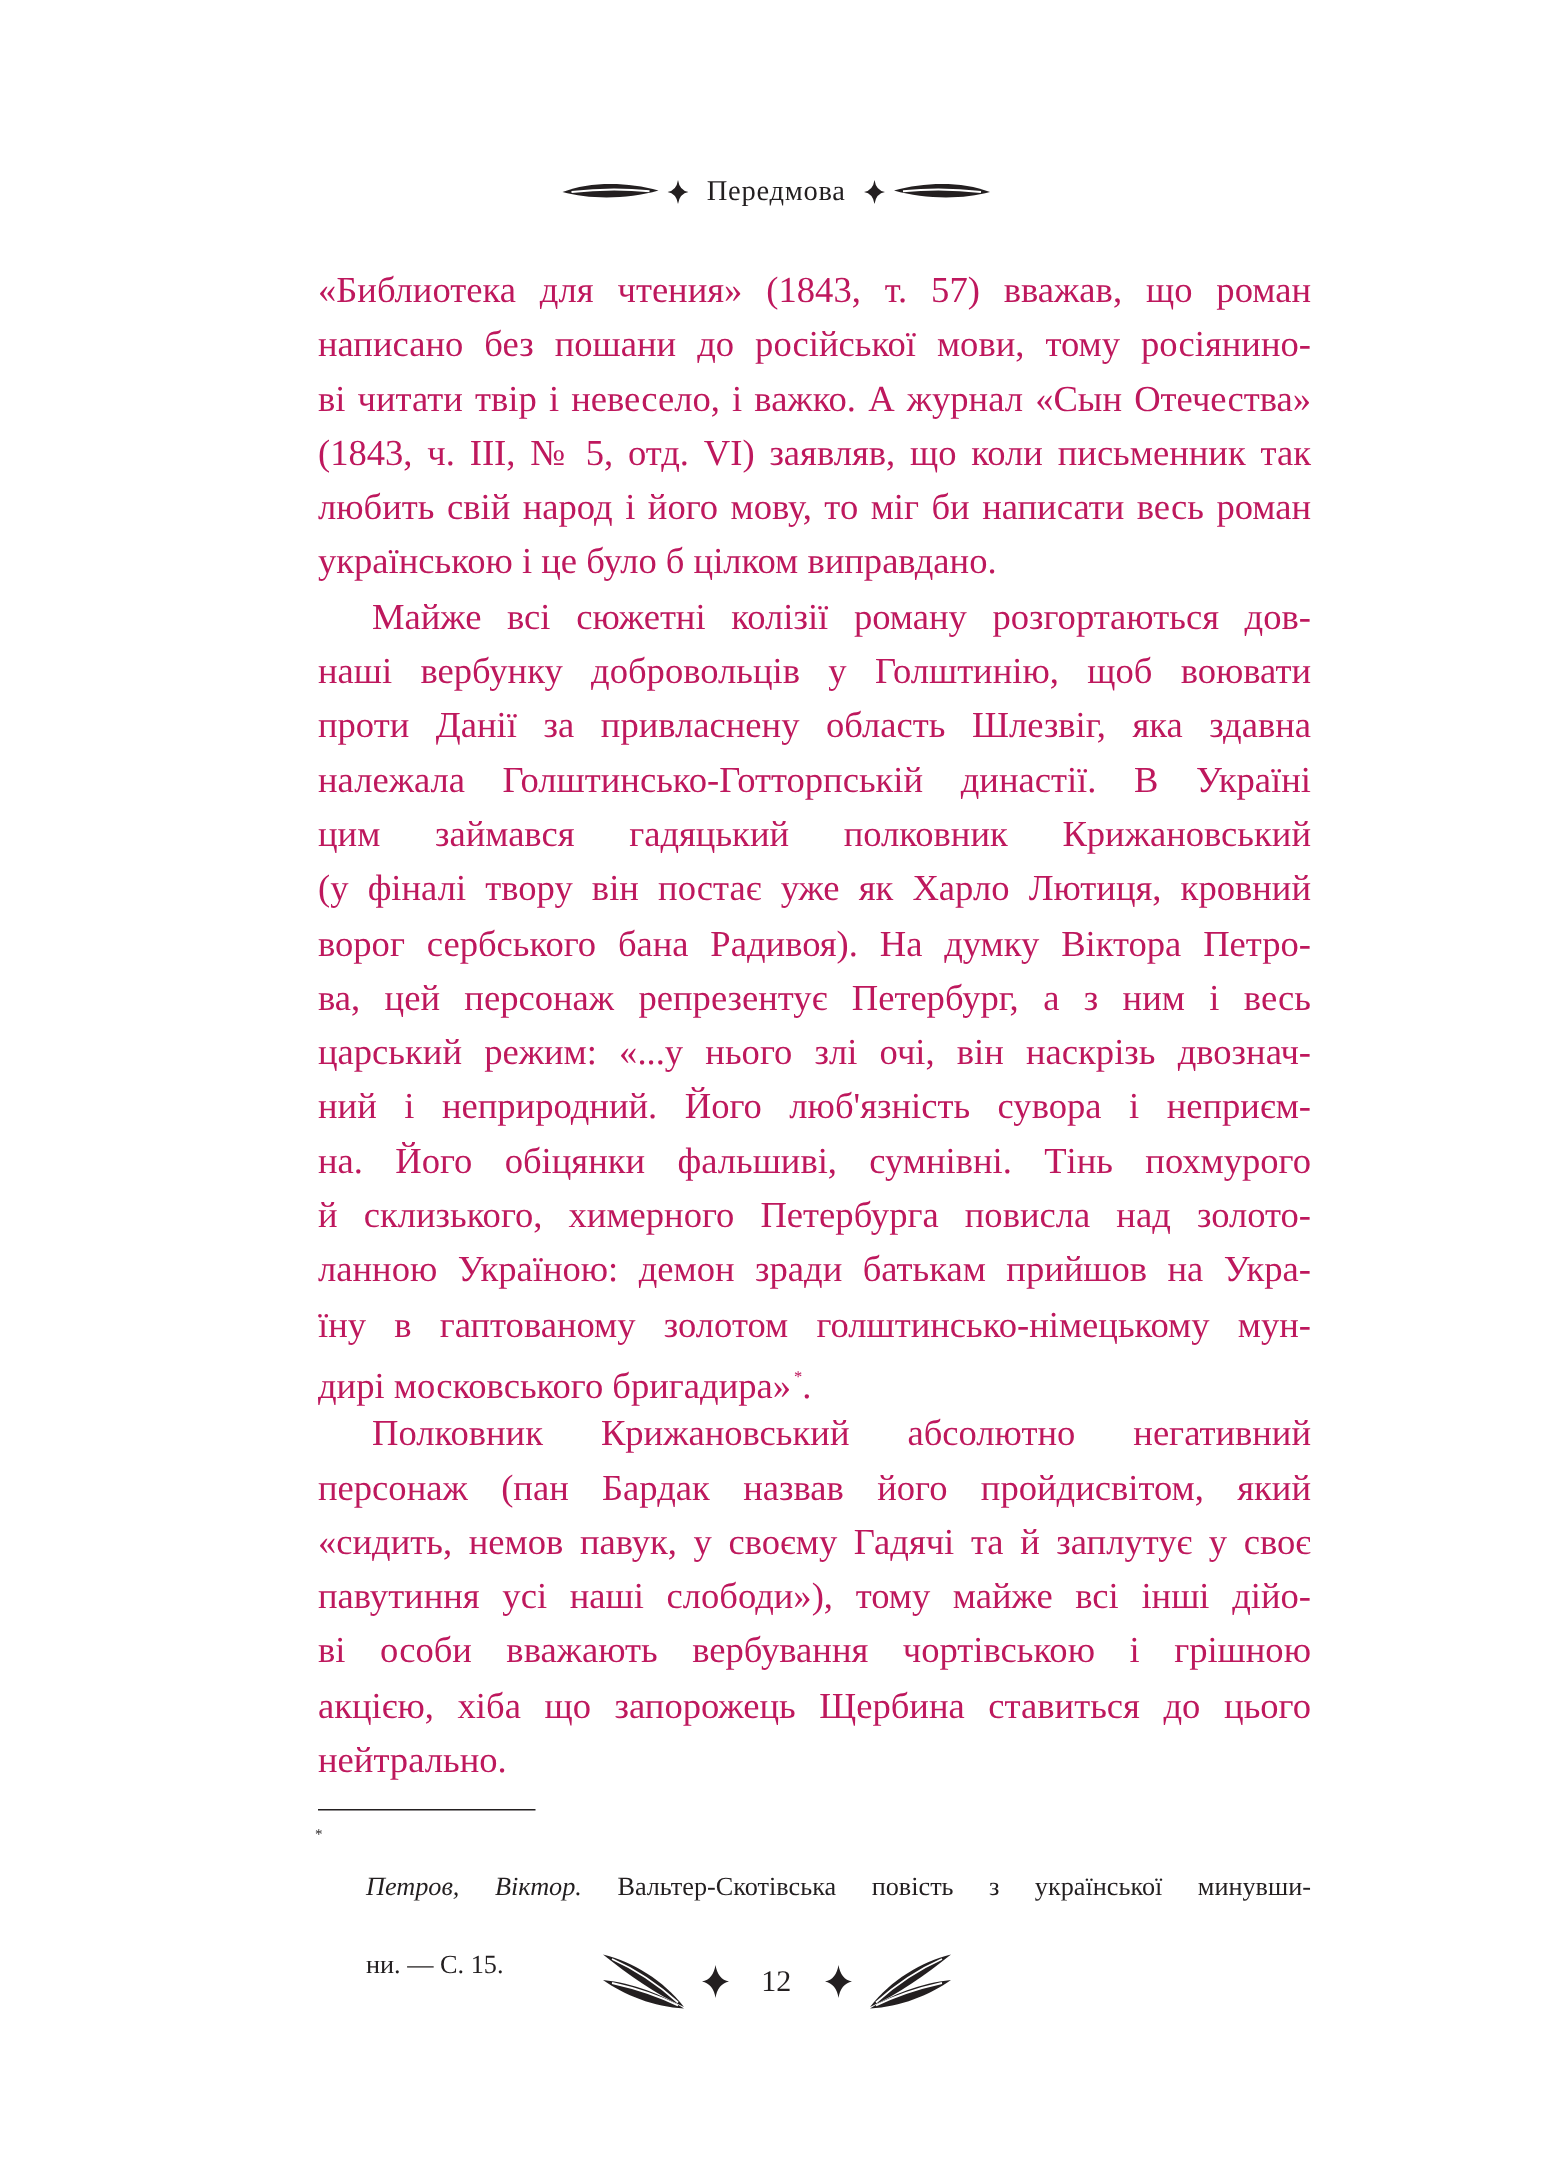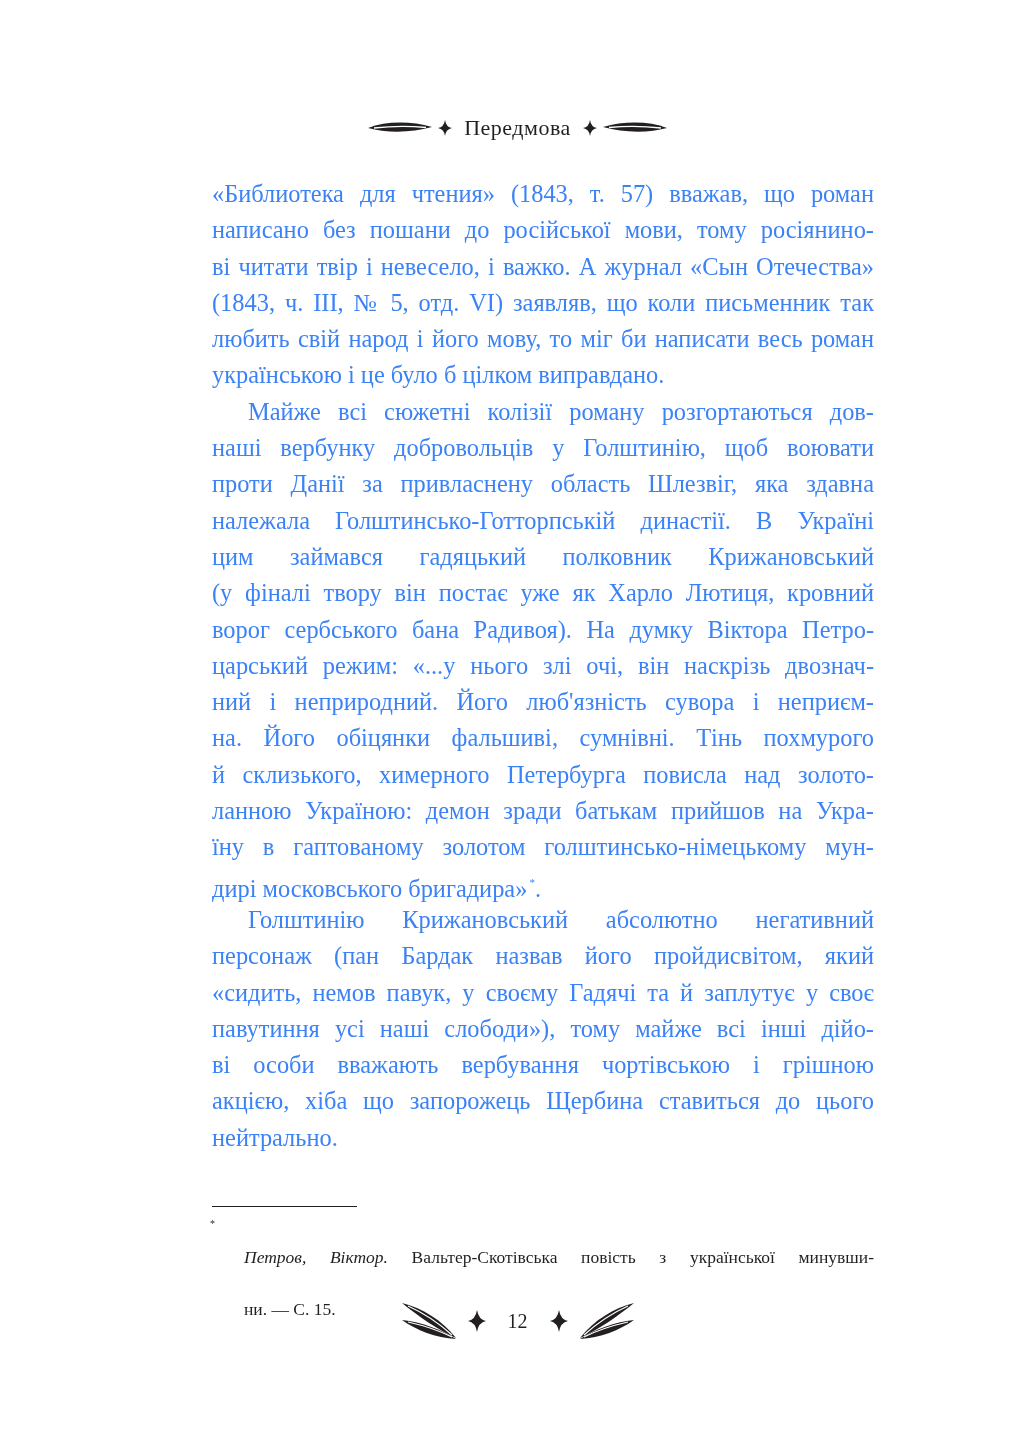--- a/index.html
+++ b/index.html
@@ -1,21 +1,21 @@
 <!DOCTYPE html>
 <html><head>
 <meta charset="utf-8">
 <style>
   html, body { margin: 0; padding: 0; background: #ffffff; }
   body { width: 1035px; height: 1440px; position: relative; overflow: hidden; }
   .page { position: absolute; left: 0; top: 0; width: 1035px; height: 1440px; background: #fff; color: #231f20; }
   .running-head { position: absolute; top: 110px; left: 0; width: 1035px; height: 36px; display: flex; align-items: center; justify-content: center; }
-  .running-head .title { font-family: "Liberation Serif", "DejaVu Serif", serif; font-size: 22px; letter-spacing: 0.5px; color: #231f20; margin: 0 12px; }
+  .running-head .title { font-family: "Liberation Serif", "DejaVu Serif", serif; font-size: 19px; letter-spacing: 0.5px; color: #231f20; margin: 0 12px; }
   .ornament svg { display: block; }
-  .body-text { position: absolute; top: 176px; left: 212px; width: 662px; font-family: "Liberation Serif", "DejaVu Serif", serif; font-size: 24.4px; line-height: 36.3px; color: #3b82f6; }
+  .body-text { position: absolute; top: 176px; left: 212px; width: 662px; font-family: "Liberation Serif", "DejaVu Serif", serif; font-size: 24.4px; line-height: 36.3px; color: #be185d; }
   .line { display: block; white-space: nowrap; text-align: justify; text-align-last: justify; height: 36.3px; }
   .line.last { text-align-last: left; }
   .line.indent { padding-left: 36px; }
   .sup { font-size: 11px; vertical-align: super; position: relative; top: -2px; margin-left: 2px; }
   .fn-rule { position: absolute; top: 1206px; left: 212px; width: 145px; height: 1px; background: #231f20; }
   .footnote { position: absolute; top: 1216px; left: 212px; width: 662px; font-family: "Liberation Serif", "DejaVu Serif", serif; font-size: 17.5px; line-height: 22px; color: #231f20; }
   .footnote .fn-mark { position: absolute; left: -2px; top: -3px; font-size: 10px; }
   .footnote .fn-line { display: block; padding-left: 32px; white-space: nowrap; text-align: justify; text-align-last: justify; margin-top: 30px; }
   .footnote .fn-line.last { text-align-last: left; }
   .footnote i { font-style: italic; }
@@ -60,28 +60,29 @@
     <span class="line">(1843, ч. III, № 5, отд. VI) заявляв, що коли письменник так</span>
     <span class="line">любить свій народ і його мову, то міг би написати весь роман</span>
     <span class="line last">українською і це було б цілком виправдано.</span>
     <span class="line indent">Майже всі сюжетні колізії роману розгортаються дов-</span>
     <span class="line">наші вербунку добровольців у Голштинію, щоб воювати</span>
     <span class="line">проти Данії за привласнену область Шлезвіг, яка здавна</span>
     <span class="line">належала Голштинсько-Готторпській династії. В Україні</span>
     <span class="line">цим займався гадяцький полковник Крижановський</span>
     <span class="line">(у фіналі твору він постає уже як Харло Лютиця, кровний</span>
     <span class="line">ворог сербського бана Радивоя). На думку Віктора Петро-</span>
+    <span class="line">ва, цей персонаж репрезентує Петербург, а з ним і весь</span>
     <span class="line">царський режим: «...у нього злі очі, він наскрізь двознач-</span>
     <span class="line">ний і неприродний. Його люб'язність сувора і неприєм-</span>
     <span class="line">на. Його обіцянки фальшиві, сумнівні. Тінь похмурого</span>
     <span class="line">й склизького, химерного Петербурга повисла над золото-</span>
     <span class="line">ланною Україною: демон зради батькам прийшов на Укра-</span>
     <span class="line">їну в гаптованому золотом голштинсько-німецькому мун-</span>
     <span class="line last"><span>дирі московського бригадира»</span><span class="sup">*</span><span>.</span></span>
-    <span class="line indent">Голштинію Крижановський абсолютно негативний</span>
+    <span class="line indent">Полковник Крижановський абсолютно негативний</span>
     <span class="line">персонаж (пан Бардак назвав його пройдисвітом, який</span>
     <span class="line">«сидить, немов павук, у своєму Гадячі та й заплутує у своє</span>
     <span class="line">павутиння усі наші слободи»), тому майже всі інші дійо-</span>
     <span class="line">ві особи вважають вербування чортівською і грішною</span>
     <span class="line">акцією, хіба що запорожець Щербина ставиться до цього</span>
     <span class="line last">нейтрально.</span>
   </div>
 
   <div class="fn-rule"></div>
   <div class="footnote">

